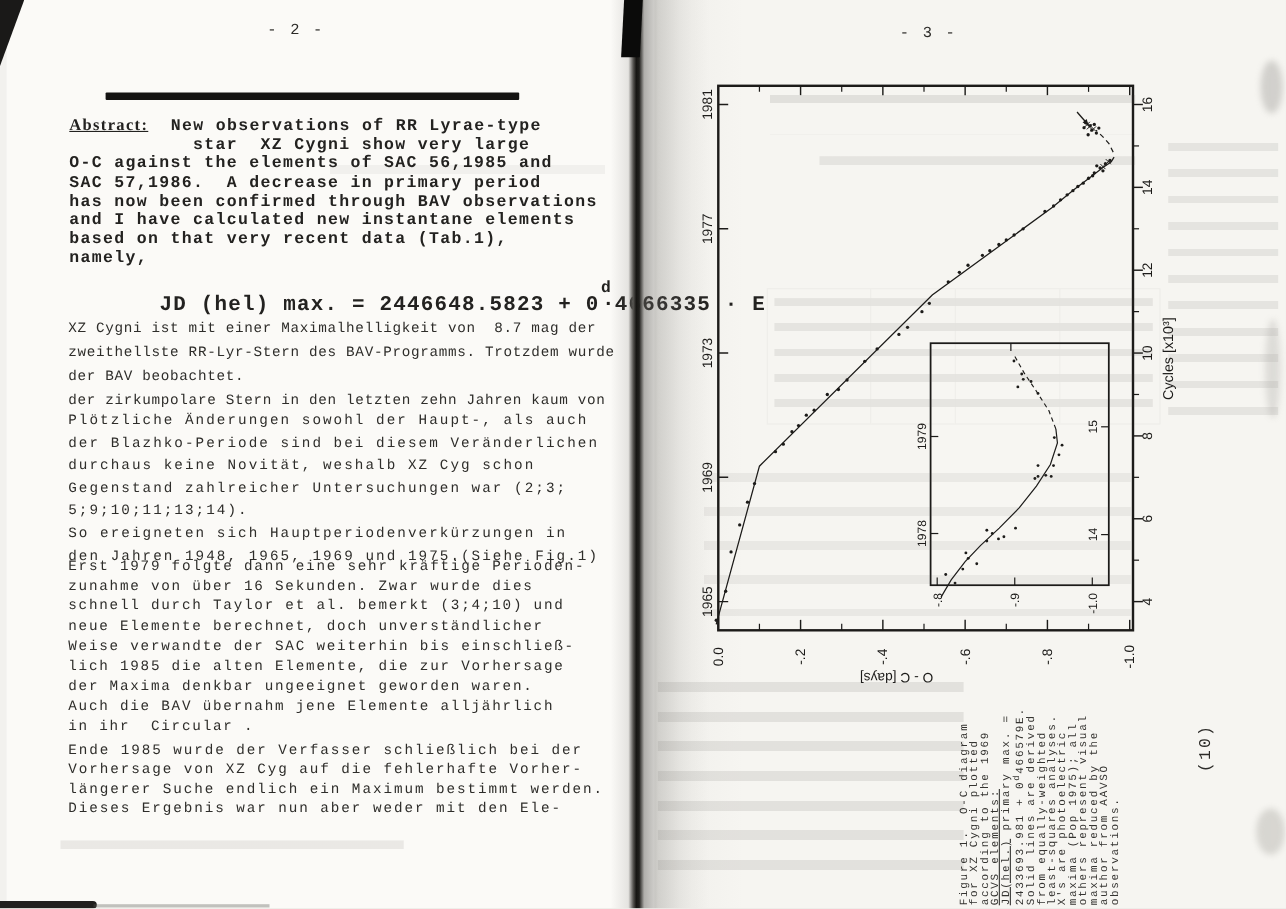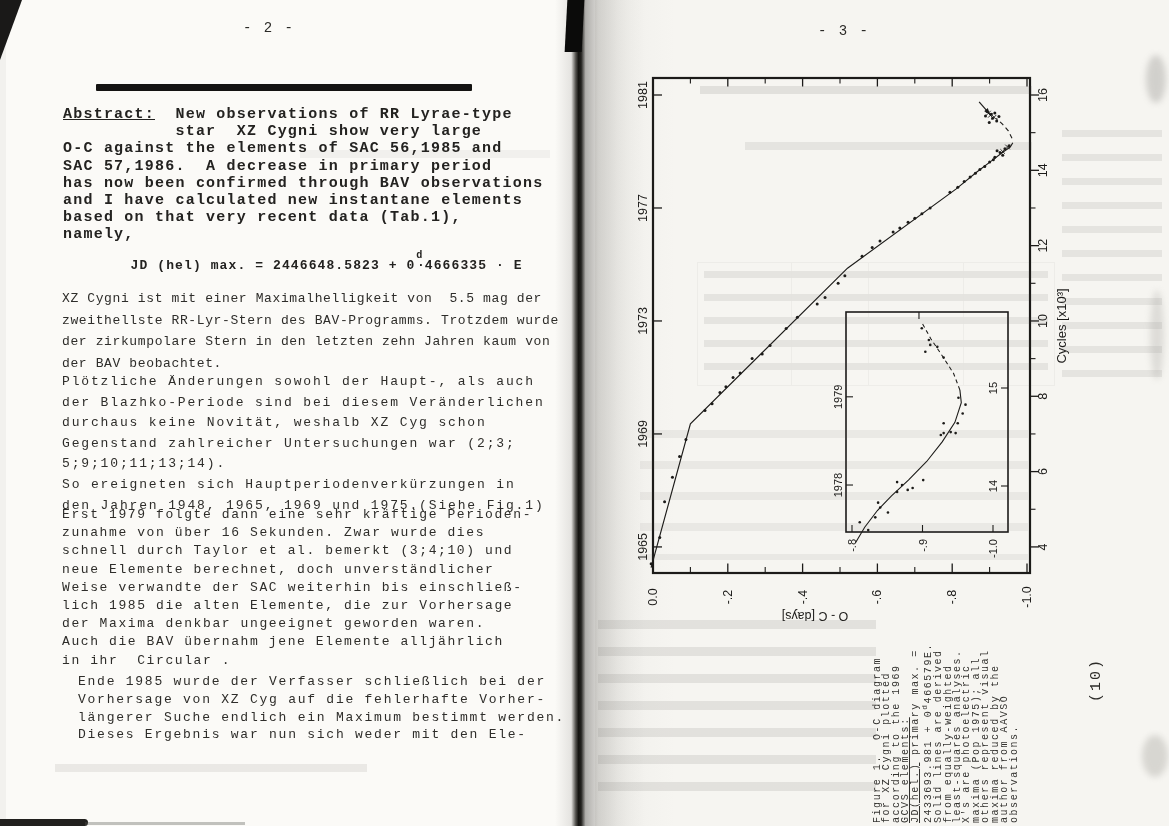--- a/index.html
+++ b/index.html
@@ -21,22 +21,22 @@
         border-radius:0 4px 4px 0;}
   .edge-bottom2{position:absolute;left:85px;top:822px;width:160px;height:3px;background:#57554f;opacity:.35;}
   .smudge{position:absolute;border-radius:50%;filter:blur(3px);pointer-events:none;}
 
   .pagenum{position:absolute;font-size:14px;letter-spacing:2px;color:#2b2a27;}
   .title{position:absolute;left:99px;top:62px;font-size:14px;font-weight:700;letter-spacing:1.25px;
         text-decoration:underline;color:#201f1c;white-space:pre;}
   .title-bar{position:absolute;left:96px;top:84px;width:376px;height:7px;background:#141312;border-radius:1px;}
   .abstract{position:absolute;left:63px;top:106px;font-size:15px;font-weight:700;
         letter-spacing:1.22px;line-height:17.2px;white-space:pre;color:#232220;}
-  .abstract .lbl{text-decoration:underline;}
-  .formula{position:absolute;left:95px;top:241px;font-size:13px;font-weight:700;
+  .abstract .lbl{text-decoration:underline;font-family:Liberation Serif, serif;}
+  .formula{position:absolute;left:95px;top:241px;font-size:19px;font-weight:700;
         letter-spacing:1.1px;white-space:pre;color:#232220;}
   .dsup{display:inline-block;position:relative;width:.72em;height:1em;vertical-align:baseline;}
   .dsup .d{position:absolute;left:.08em;top:-.62em;font-size:.78em;}
   .dsup .dot{position:absolute;left:.12em;bottom:-.05em;}
   .para{position:absolute;font-size:13px;white-space:pre;color:#2e2d2a;}
   .p-a{letter-spacing:.62px;line-height:21.7px;}
   .p-b{letter-spacing:1.85px;line-height:20.6px;}
   .p-c{letter-spacing:1.6px;line-height:18.2px;}
   .p-d{letter-spacing:1.75px;line-height:17.8px;}
 
@@ -66,24 +66,24 @@
   <div class="pagenum" style="left:243px;top:20px;">- 2 -</div>
 
   <div class="title-bar"></div>
 
   <div class="abstract" id="abstract-body"><div><span class="lbl">Abstract:</span>  New observations of RR Lyrae-type</div><div>           star  XZ Cygni show very large</div><div>O-C against the elements of SAC 56,1985 and</div><div>SAC 57,1986.  A decrease in primary period</div><div>has now been confirmed through BAV observations</div><div>and I have calculated new instantane elements</div><div>based on that very recent data (Tab.1),</div><div>namely,</div></div>
 
   <div class="formula">
     <span>JD (hel) max. = 2446648.5823 + 0</span><span class="dsup"><span class="d">d</span><span class="dot">.</span></span><span>4666335 · E</span>
   </div>
 
-  <div class="para p-a" style="left:62px;top:288px;"><div>XZ Cygni ist mit einer Maximalhelligkeit von  5.5 mag der</div><div>zweithellste RR-Lyr-Stern des BAV-Programms. Trotzdem wurde</div><div>der zirkumpolare Stern in den letzten zehn Jahren kaum von</div><div>der BAV beobachtet.</div></div>
+  <div class="para p-a" style="left:62px;top:288px;"><div>XZ Cygni ist mit einer Maximalhelligkeit von  8.7 mag der</div><div>zweithellste RR-Lyr-Stern des BAV-Programms. Trotzdem wurde</div><div>der BAV beobachtet.</div><div>der zirkumpolare Stern in den letzten zehn Jahren kaum von</div></div>
   <div class="para p-b" style="left:62px;top:372px;"><div>Plötzliche Änderungen sowohl der Haupt-, als auch</div><div>der Blazhko-Periode sind bei diesem Veränderlichen</div><div>durchaus keine Novität, weshalb XZ Cyg schon</div><div>Gegenstand zahlreicher Untersuchungen war (2;3;</div><div>5;9;10;11;13;14).</div><div>So ereigneten sich Hauptperiodenverkürzungen in</div><div>den Jahren 1948, 1965, 1969 und 1975.(Siehe Fig.1)</div></div>
   <div class="para p-c" style="left:62px;top:506px;"><div>Erst 1979 folgte dann eine sehr kräftige Perioden-</div><div>zunahme von über 16 Sekunden. Zwar wurde dies</div><div>schnell durch Taylor et al. bemerkt (3;4;10) und</div><div>neue Elemente berechnet, doch unverständlicher</div><div>Weise verwandte der SAC weiterhin bis einschließ-</div><div>lich 1985 die alten Elemente, die zur Vorhersage</div><div>der Maxima denkbar ungeeignet geworden waren.</div><div>Auch die BAV übernahm jene Elemente alljährlich</div><div>in ihr  Circular .</div></div>
-  <div class="para p-d" style="left:62px;top:673px;margin-left:16px;"><div>Ende 1985 wurde der Verfasser schließlich bei der</div><div>Vorhersage von XZ Cyg auf die fehlerhafte Vorher-</div><div>längerer Suche endlich ein Maximum bestimmt werden.</div><div>Dieses Ergebnis war nun sich weder mit den Ele-</div></div>
+  <div class="para p-d" style="left:62px;top:673px;"><div>Ende 1985 wurde der Verfasser schließlich bei der</div><div>Vorhersage von XZ Cyg auf die fehlerhafte Vorher-</div><div>längerer Suche endlich ein Maximum bestimmt werden.</div><div>Dieses Ergebnis war nun aber weder mit den Ele-</div></div>
 
   <div class="pagenum" style="left:818px;top:23px;">- 3 -</div>
 
   <svg id="ocsvg" width="586" height="826" viewBox="0 0 586 826" style="position:absolute;left:583px;top:0;">
       <g>
         <rect x="70" y="78" width="377" height="495" fill="none" stroke="#1c1b19" stroke-width="2.2"></rect>
         <line x1="70" y1="573" x2="70" y2="563.5" stroke="#1c1b19" stroke-width="1.3"></line>
         <line x1="70" y1="78" x2="70" y2="86.5" stroke="#1c1b19" stroke-width="1.3"></line>
         <text transform="translate(74,597) rotate(-90)" text-anchor="middle" font-size="12.5">0.0</text>
         <line x1="144.8" y1="573" x2="144.8" y2="563.5" stroke="#1c1b19" stroke-width="1.3"></line>

